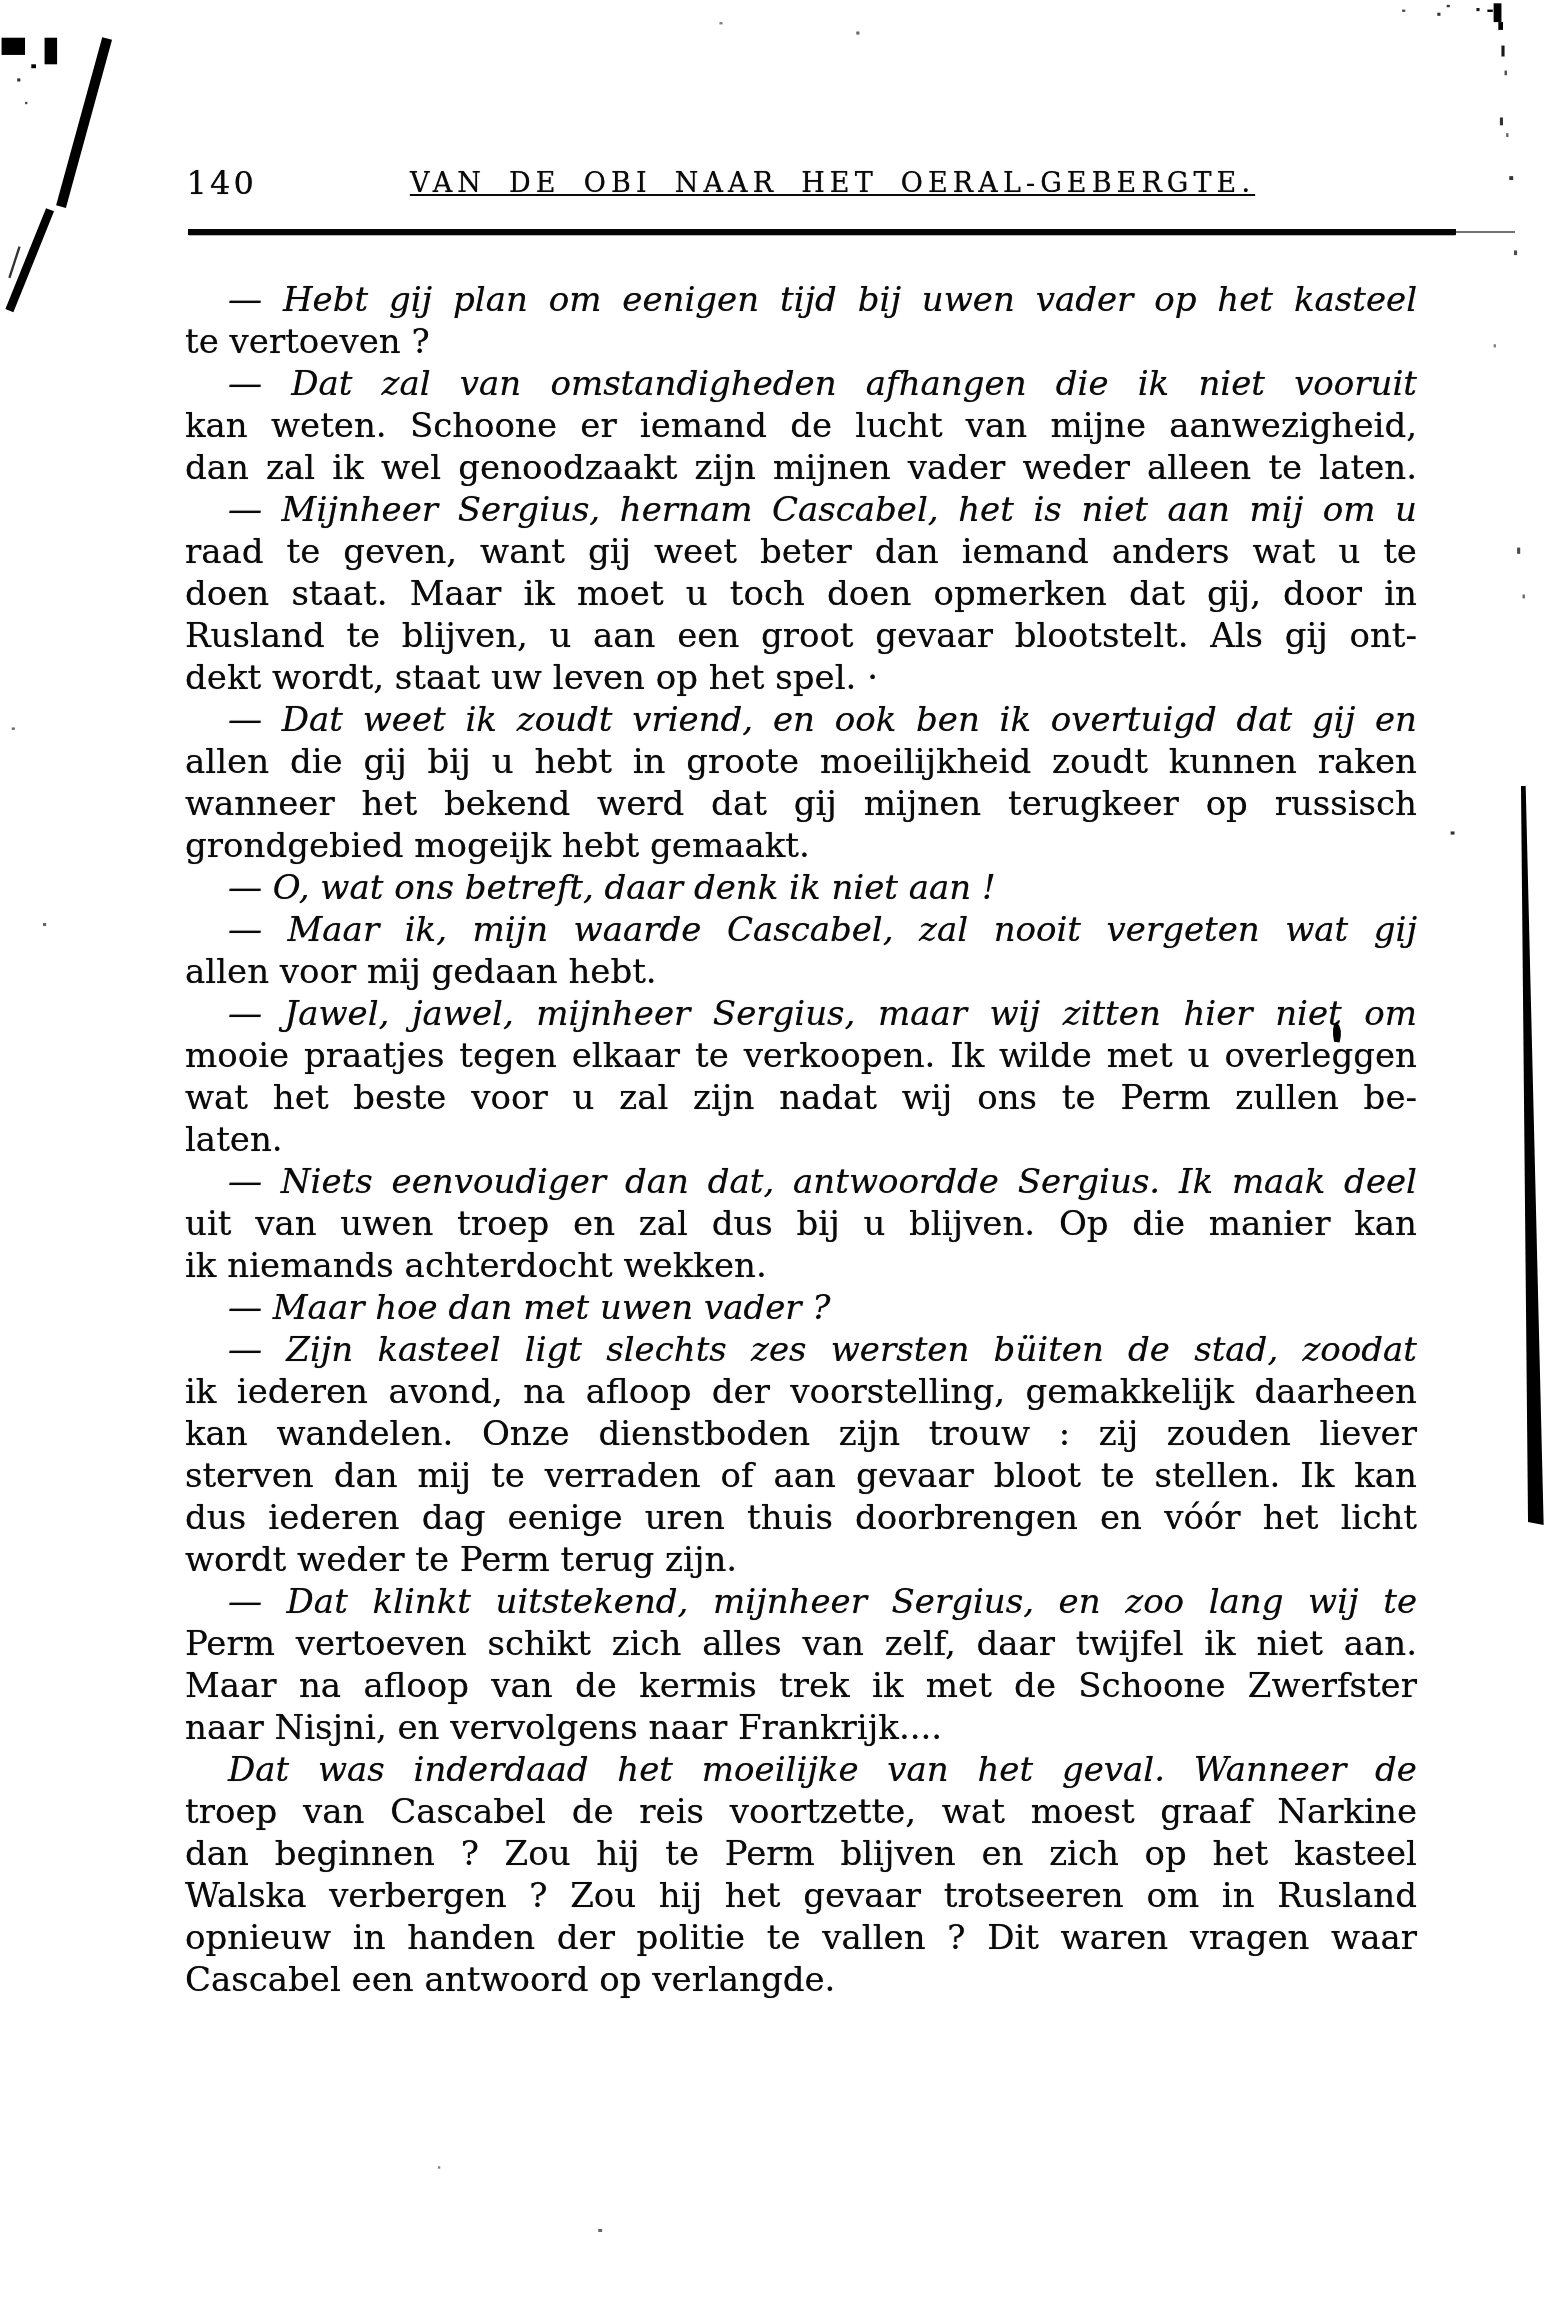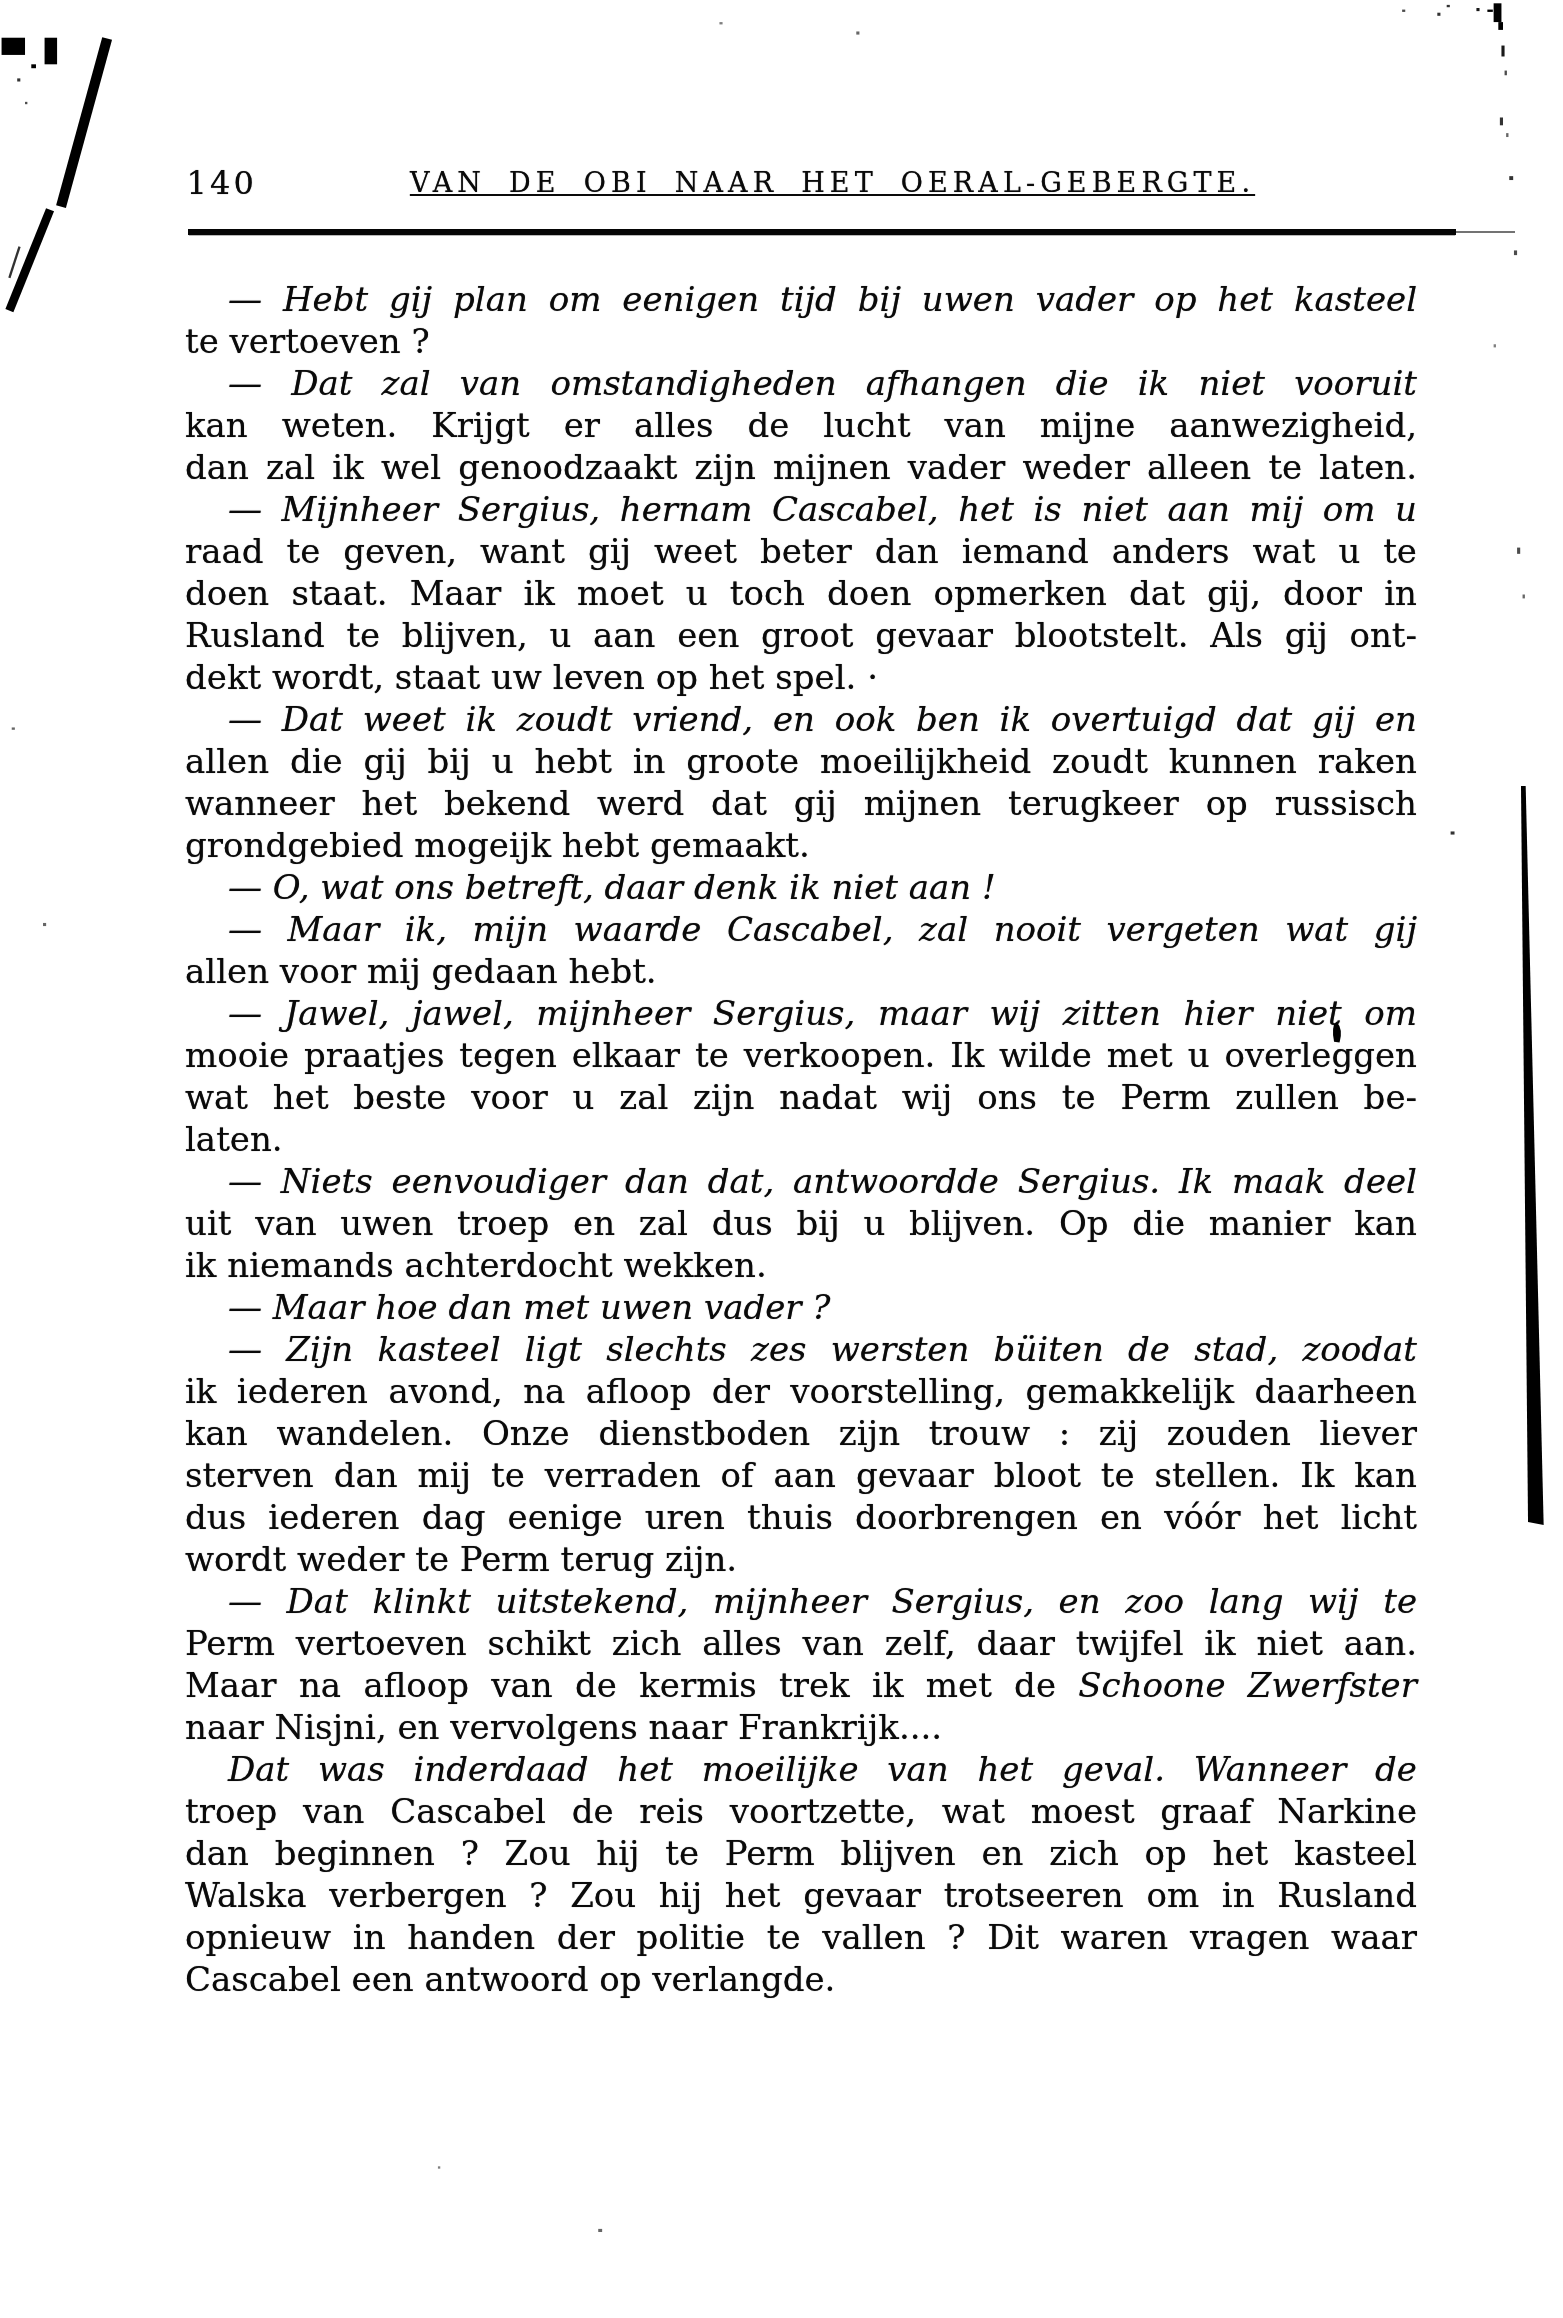--- a/index.html
+++ b/index.html
@@ -38,42 +38,42 @@
   }
   
   #body-text{
     position:absolute;left:185px;top:278px;width:1232px;
     font-size:34px;line-height:42px;
     text-shadow:0 0 0.8px rgba(0,0,0,.65);
   }
   .line{text-align:justify;text-align-last:justify;}
   .line.end{text-align-last:left;}
   .line.indent{text-indent:43px;font-style:italic;}
-  .it{font-style:italic;}
+  .it{}
   
   #artifacts{position:absolute;left:0;top:0;pointer-events:none;}
 </style>
 </head>
 <body>
 
 <div id="page">
 
   <div id="header-zone">
     <div id="page-number">140</div>
     <div id="running-title">VAN DE OBI NAAR HET OERAL-GEBERGTE.</div>
   </div>
 
   <div id="header-rule"></div>
   <div id="header-rule-tail"></div>
 
   <div id="body-text">
       <div class="line indent"><span>— Hebt gij plan om eenigen tijd bij uwen vader op het kasteel</span></div>
       <div class="line end"><span>te vertoeven ?</span></div>
       <div class="line indent"><span>— Dat zal van omstandigheden afhangen die ik niet vooruit</span></div>
-      <div class="line"><span>kan weten. Krijgt er alles de lucht van mijne aanwezigheid,</span></div>
+      <div class="line"><span>kan weten. Schoone er iemand de lucht van mijne aanwezigheid,</span></div>
       <div class="line"><span>dan zal ik wel genoodzaakt zijn mijnen vader weder alleen te laten.</span></div>
       <div class="line indent"><span>— Mijnheer Sergius, hernam Cascabel, het is niet aan mij om u</span></div>
       <div class="line"><span>raad te geven, want gij weet beter dan iemand anders wat u te</span></div>
       <div class="line"><span>doen staat. Maar ik moet u toch doen opmerken dat gij, door in</span></div>
       <div class="line"><span>Rusland te blijven, u aan een groot gevaar blootstelt. Als gij ont-</span></div>
       <div class="line end"><span>dekt wordt, staat uw leven op het spel. ·</span></div>
       <div class="line indent"><span>— Dat weet ik zoudt vriend, en ook ben ik overtuigd dat gij en</span></div>
       <div class="line"><span>allen die gij bij u hebt in groote moeilijkheid zoudt kunnen raken</span></div>
       <div class="line"><span>wanneer het bekend werd dat gij mijnen terugkeer op russisch</span></div>
       <div class="line end"><span>grondgebied mogeijk hebt gemaakt.</span></div>

